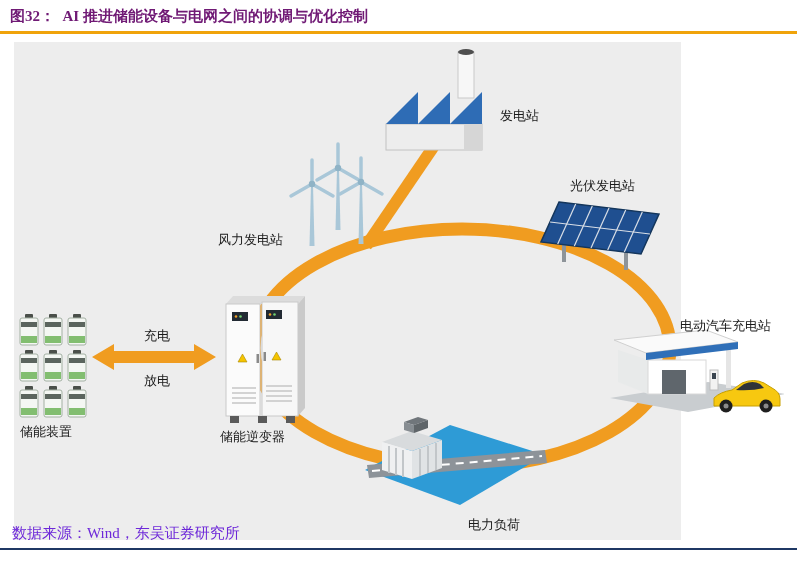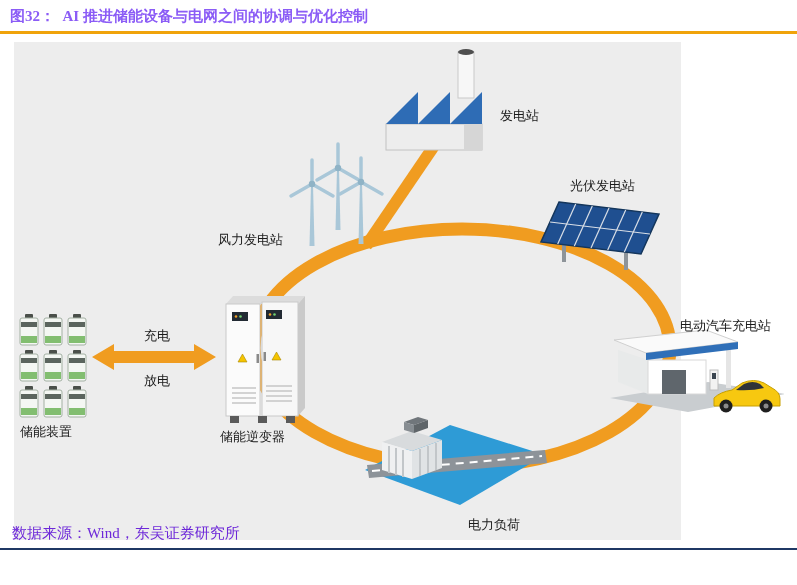--- a/index.html
+++ b/index.html
@@ -1,19 +1,19 @@
 <!DOCTYPE html>
 <html><head>
 <meta charset="utf-8">
 <style>
   html,body{margin:0;padding:0;background:#fff;}
   .page{position:relative;width:797px;height:585px;background:#ffffff;overflow:hidden;
         font-family:"Liberation Serif","DejaVu Serif",serif;}
   .fig-title{position:absolute;left:10px;top:7px;font-size:15px;font-weight:bold;
-             color:#8b5cf6;white-space:pre;}
+             color:#701a75;white-space:pre;}
   .accent-line{position:absolute;left:0;top:31px;width:797px;height:3px;background:#F0A30A;}
   .diagram-panel{position:absolute;left:14px;top:42px;width:667px;height:498px;background:#EDEDED;}
   .bottom-rule{position:absolute;left:0;top:548px;width:797px;height:2px;background:#1F3864;}
   .fig-source{position:absolute;left:12px;top:524px;font-size:15px;color:#6d28d9;white-space:pre;}
   .lbl{font-family:"Liberation Sans","DejaVu Sans",sans-serif;font-size:13px;fill:#1a1a1a;}
 </style>
 </head>
 <body>
 
 <div class="page">

